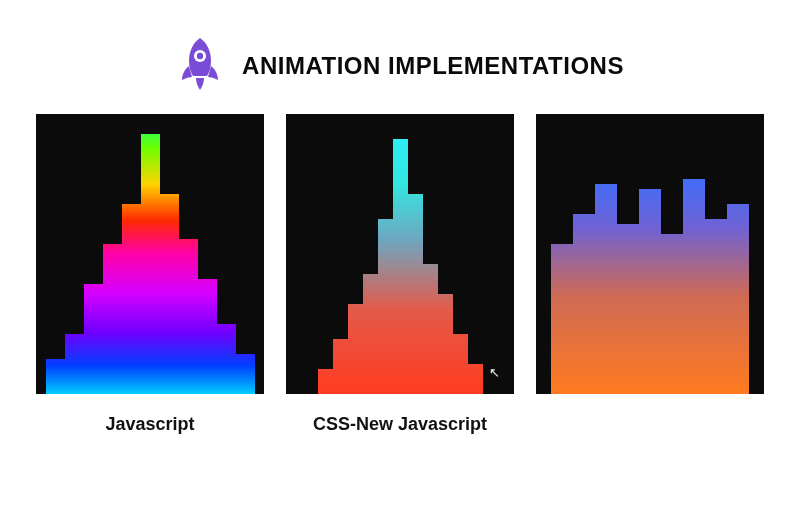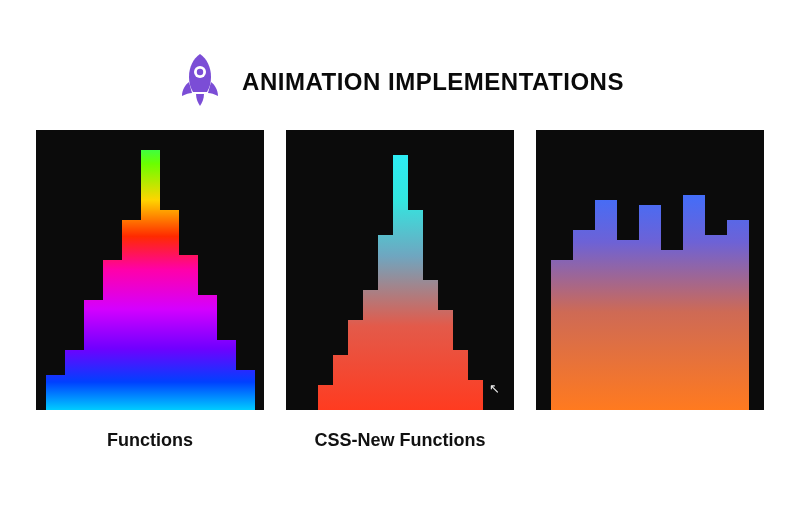--- a/index.html
+++ b/index.html
@@ -1,18 +1,18 @@
 <!DOCTYPE html>
 <html><head>
 <meta charset="utf-8">
 <style>
   * { box-sizing: border-box; margin: 0; padding: 0; }
   html, body { width: 800px; height: 518px; background: #ffffff; font-family: -apple-system, Helvetica, Arial, sans-serif; }
   .page { width: 800px; height: 518px; position: relative; }
-  .header { display: flex; align-items: center; justify-content: center; gap: 18px; padding-top: 52px; padding-bottom: 18px; }
+  .header { display: flex; align-items: center; justify-content: center; gap: 18px; padding-top: 36px; padding-bottom: 18px; }
   .rocket { width: 48px; height: 60px; }
   .title { font-size: 24px; font-weight: 700; letter-spacing: 0.5px; color: #0a0a0a; }
   .row { display: flex; justify-content: space-between; padding: 0 36px; gap: 22px; }
   .cell { flex: 1 1 0; display: flex; flex-direction: column; align-items: center; }
   .panel { width: 100%; height: 280px; background: #0b0b0b; position: relative; overflow: hidden; }
   .bars { position: absolute; bottom: 0; left: 0; right: 0; display: flex; align-items: flex-end; justify-content: center; height: 100%; }
   .bar { flex: 0 0 auto; position: relative; }
   
   .panelA .bar { background: linear-gradient(0deg,
       #00ccff 0%, #0040ff 10%, #7000ff 22%, #d400ff 36%,
@@ -61,41 +61,41 @@
             <div class="bar" style="width: 19px; height: 150px;"></div>
             <div class="bar" style="width: 19px; height: 190px;"></div>
             <div class="bar" style="width: 19px; height: 260px;"></div>
             <div class="bar" style="width: 19px; height: 200px;"></div>
             <div class="bar" style="width: 19px; height: 155px;"></div>
             <div class="bar" style="width: 19px; height: 115px;"></div>
             <div class="bar" style="width: 19px; height: 70px;"></div>
             <div class="bar" style="width: 19px; height: 40px;"></div>
           </div>
       </div>
-      <div class="caption">Functions</div>
+      <div class="caption">Javascript</div>
     </div>
 
     <div class="cell">
       <div class="panel panelB">
         <div class="bars">
             <div class="bar" style="width: 15px; height: 25px;"></div>
             <div class="bar" style="width: 15px; height: 55px;"></div>
             <div class="bar" style="width: 15px; height: 90px;"></div>
             <div class="bar" style="width: 15px; height: 120px;"></div>
             <div class="bar" style="width: 15px; height: 175px;"></div>
             <div class="bar" style="width: 15px; height: 255px;"></div>
             <div class="bar" style="width: 15px; height: 200px;"></div>
             <div class="bar" style="width: 15px; height: 130px;"></div>
             <div class="bar" style="width: 15px; height: 100px;"></div>
             <div class="bar" style="width: 15px; height: 60px;"></div>
             <div class="bar" style="width: 15px; height: 30px;"></div>
           </div>
         <span class="cursor" style="right:14px; bottom:14px;">↖</span>
       </div>
-      <div class="caption">CSS-New Functions</div>
+      <div class="caption">CSS-New Javascript</div>
     </div>
 
     <div class="cell">
       <div class="panel panelC">
         <div class="bars">
             <div class="bar" style="width: 22px; height: 150px;"></div>
             <div class="bar" style="width: 22px; height: 180px;"></div>
             <div class="bar" style="width: 22px; height: 210px;"></div>
             <div class="bar" style="width: 22px; height: 170px;"></div>
             <div class="bar" style="width: 22px; height: 205px;"></div>

